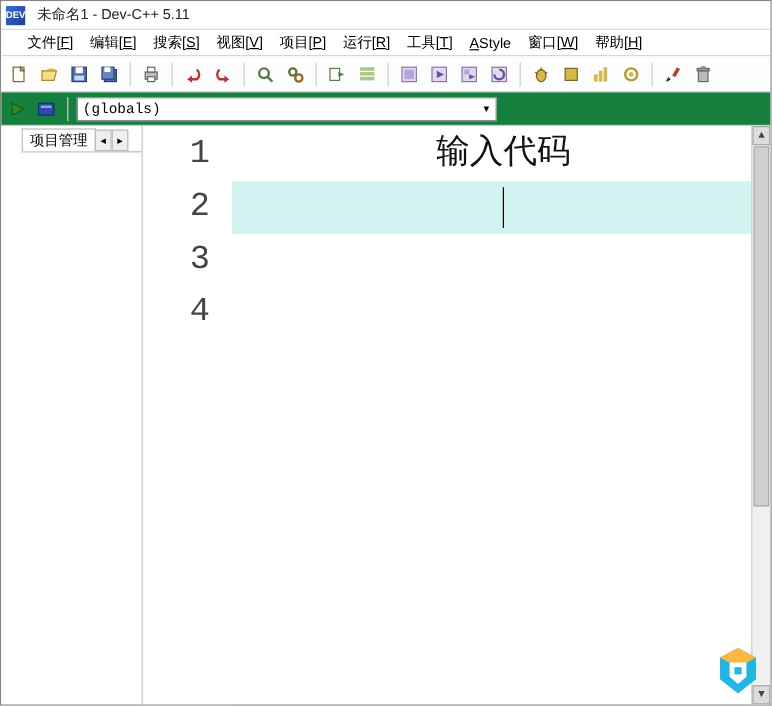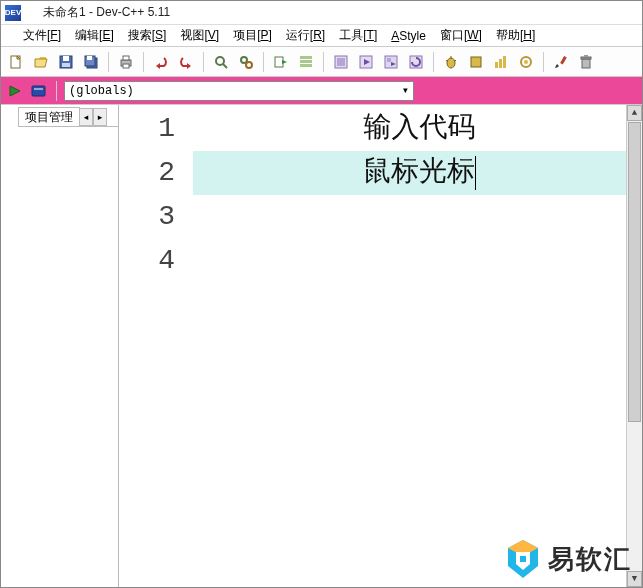--- a/index.html
+++ b/index.html
@@ -13,21 +13,21 @@
     position: relative;
     border: 1px solid #888;
   }
   .titlebar {
     height: 24px;
     background: #fff;
     display: flex;
     align-items: center;
     padding: 0 4px;
     border-bottom: 1px solid #ddd;
-    gap: 22px;
+    gap: 10px;
   }
   .app-icon {
     width: 16px; height: 16px;
     background: linear-gradient(135deg,#3a6fd8,#1a3f90);
     display:flex;align-items:center;justify-content:center;
     color:#fff;font-size:8px;font-weight:bold;
   }
   .title-text { font-size: 12px; color:#222; }
   .menubar {
     height: 22px;
@@ -60,21 +60,21 @@
     cursor:default;
   }
   .tb-sep { width:1px; height:20px; background:#ccc; margin:0 3px; }
   .secondrow {
     height: 28px;
     display:flex;
     align-items:center;
     padding:2px 4px;
     gap:4px;
     border-bottom:1px solid #ccc;
-    background:#ec4899;
+    background:#15803d;
   }
   .small-btn {
     width:20px;height:20px;display:flex;align-items:center;justify-content:center;
   }
   .scope-dd {
     flex:1;
     max-width: 350px;
     height:20px;
     border:1px solid #888;
     background:#fff;
@@ -363,32 +363,31 @@
     </div>
   </div>
 
   <div class="editor">
     <div class="gutter" id="gutter">
         <div>1</div>
         <div>2</div>
         <div>3</div>
         <div>4</div>
       </div>
-    <div class="code" id="code"><div class="code-line"><span>输入代码</span></div><div class="code-line hl"><span>鼠标光标</span><span class="cursor"></span></div></div>
+    <div class="code" id="code"><div class="code-line"><span>输入代码</span></div><div class="code-line hl"><span class="cursor"></span></div></div>
     <div class="vscroll">
       <div class="arrow">▲</div>
       <div class="thumb"></div>
       <div class="arrow" style="position:absolute;bottom:0;left:0;right:0">▼</div>
     </div>
   </div>
 </div>
 
 <div class="watermark">
   <div class="wm-icon">
     <svg width="34" height="40" viewBox="0 0 34 40">
       <polygon points="17,1 32,9 32,27 17,39 2,27 2,9" fill="#17b3e6"></polygon>
       <polygon points="17,1 32,9 17,17 2,9" fill="#ffb438"></polygon>
       <polygon points="10,13 24,13 24,25 17,31 10,25" fill="#fff"></polygon>
       <rect x="14" y="17" width="6" height="6" fill="#17b3e6"></rect>
     </svg>
   </div>
-  <span>易软汇</span>
 </div>
 
 </body></html>

